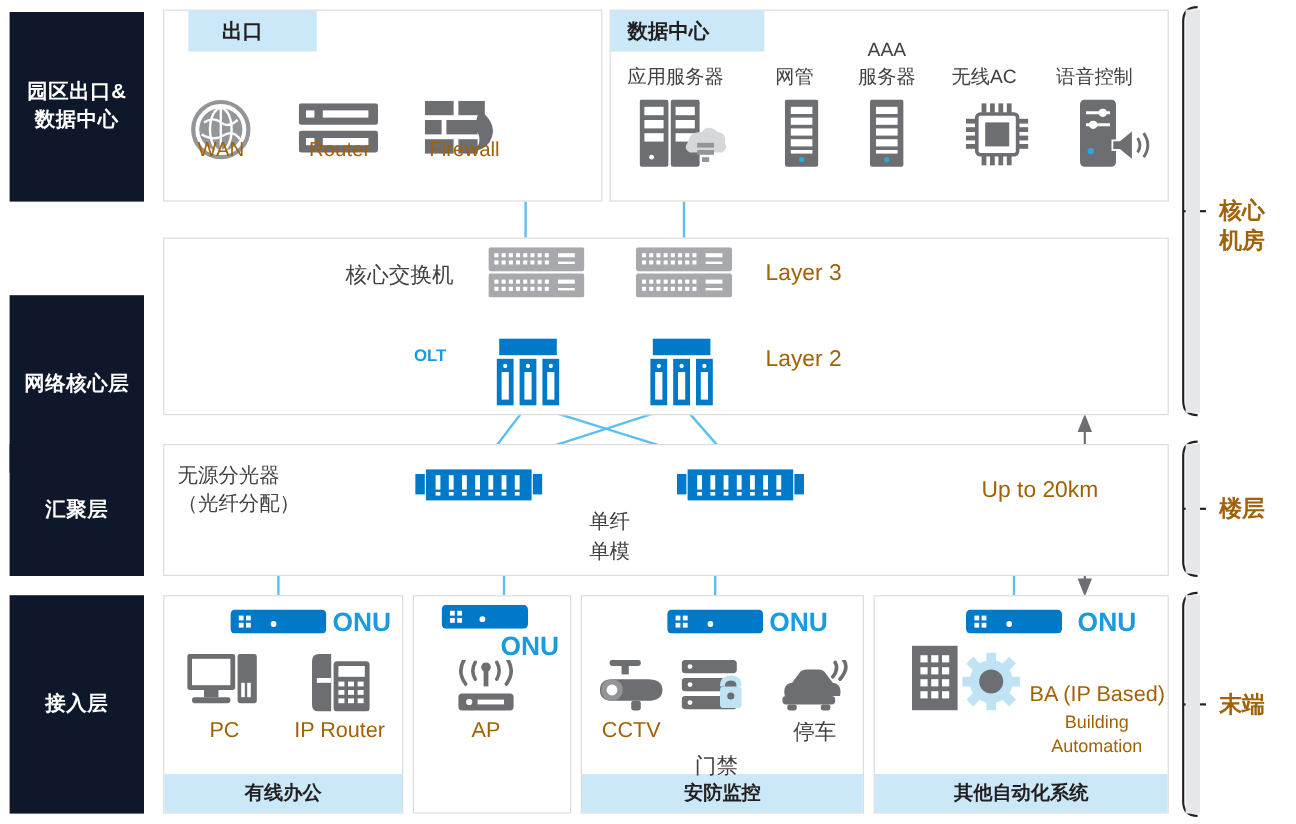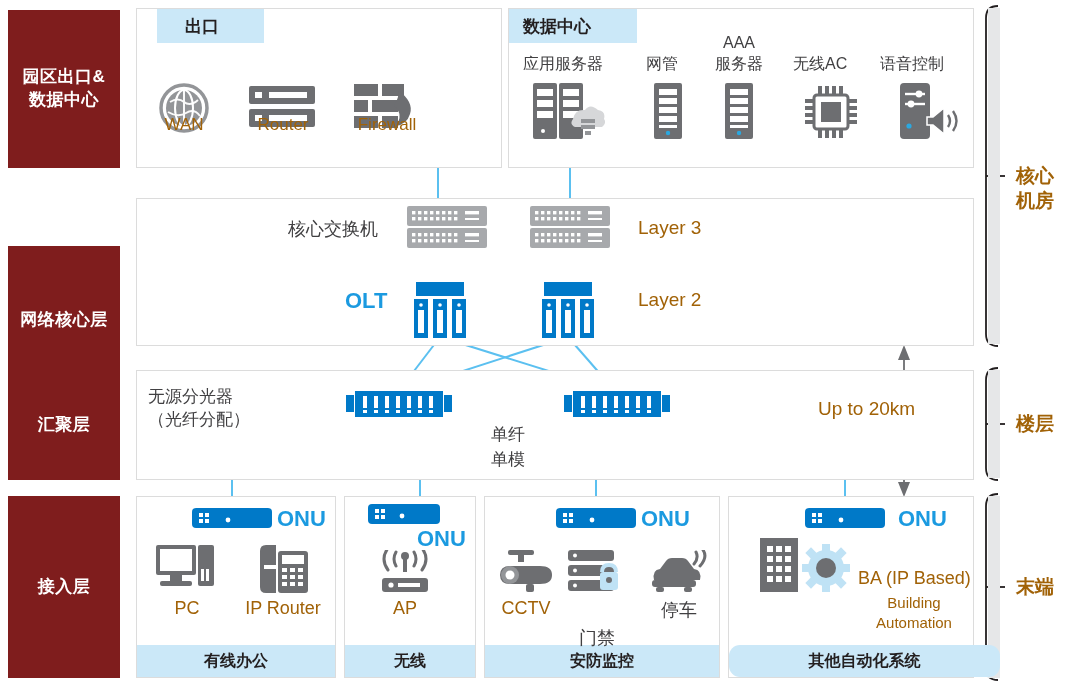--- a/index.html
+++ b/index.html
@@ -7,21 +7,21 @@
     width: 1080px; height: 687px;
     background: #ffffff;
     font-family: "Liberation Sans", "DejaVu Sans", sans-serif;
     overflow: hidden;
   }
   #stage { position: relative; width: 1080px; height: 687px; }
 
   
   .tier {
     position: absolute; left: 8px; width: 112px;
-    background: #7f1d1d; color: #fff;
+    background: #0f172a; color: #fff;
     display: flex; align-items: center; justify-content: center;
     text-align: center; font-weight: 700; font-size: 17px; line-height: 1.35;
     letter-spacing: .5px;
   }
 
   
   .panel {
     position: absolute; background: #fff;
     border: 1px solid #dcdcdc;
   }
@@ -303,21 +303,21 @@
       <g stroke="#6d6e71" stroke-width="2.4" fill="none">
         <path d="M48 32 q4 6 0 12"></path>
         <path d="M53 28 q7 10 0 20"></path>
       </g>
     </svg>
   </div>
 
   <div class="panel" style="left:136px; top:198px; width:838px; height:148px;"></div>
 
   <div class="lbl-cn" style="left:288px; top:217px; font-size:18px;">核心交换机</div>
-  <div class="lbl-blue" style="left:345px; top:288px; font-size:22px;">OLT</div>
+  <div class="lbl-blue" style="left:345px; top:288px; font-size:14px;">OLT</div>
   <div class="lbl" style="left:638px; top:217px; font-size:19px;">Layer 3</div>
   <div class="lbl" style="left:638px; top:289px; font-size:19px;">Layer 2</div>
 
   <div class="icon" style="left:407px; top:206px;">
     <svg width="80" height="42" viewBox="0 0 80 42">
       <rect x="0" y="0" width="80" height="20" rx="2" fill="#a7a9ac"></rect>
       <rect x="0" y="22" width="80" height="20" rx="2" fill="#a7a9ac"></rect>
       <g fill="#ffffff">
         <rect x="5" y="5" width="3.4" height="3.4"></rect>
           <rect x="11" y="5" width="3.4" height="3.4"></rect>
@@ -544,23 +544,20 @@
         <rect x="26" y="37" width="5" height="4"></rect>
           <rect x="34" y="37" width="5" height="4"></rect>
           <rect x="42" y="37" width="5" height="4"></rect>
       </g>
       <rect x="8" y="20" width="12" height="4" fill="#ffffff"></rect>
     </svg>
   </div>
   <div class="lbl ctr" style="left:228px; top:598px; width:110px; font-size:18px;">IP Router</div>
 
   <div class="panel" style="left:344px; top:496px; width:132px; height:182px;"></div>
-  <div class="access-foot" style="left:345px; top:645px; width:130px; height:32px;">
-    <span>无线</span>
-  </div>
   <div class="icon" style="left:368px; top:504px;">
     <svg width="72" height="20" viewBox="0 0 72 20">
       <rect x="0" y="0" width="72" height="20" rx="4" fill="#0079c8"></rect>
       <g fill="#ffffff">
         <rect x="7" y="5" width="4" height="4"></rect>
           <rect x="13" y="5" width="4" height="4"></rect>
         <rect x="7" y="11" width="4" height="4"></rect>
           <rect x="13" y="11" width="4" height="4"></rect>
         <circle cx="34" cy="12" r="2.4"></circle>
       </g>
@@ -644,21 +641,21 @@
       <rect x="34" y="37" width="8" height="5" rx="2" fill="#6d6e71"></rect>
       <g stroke="#6d6e71" stroke-width="3" fill="none" stroke-linecap="round">
         <path d="M44 14 q5 -6 2 -12"></path>
         <path d="M50 16 q8 -9 3 -16"></path>
       </g>
     </svg>
   </div>
   <div class="lbl-cn ctr" style="left:644px; top:598px; width:70px; font-size:18px;">停车</div>
 
   <div class="panel" style="left:728px; top:496px; width:246px; height:182px;"></div>
-  <div class="access-foot" style="left:729px; top:645px; width:271px; height:32px;border-radius:11px;">
+  <div class="access-foot" style="left:729px; top:645px; width:244px; height:32px;">
     <span>其他自动化系统</span>
   </div>
   <div class="icon" style="left:805px; top:508px;">
     <svg width="80" height="20" viewBox="0 0 80 20">
       <rect x="0" y="0" width="80" height="20" rx="4" fill="#0079c8"></rect>
       <g fill="#ffffff">
         <rect x="7" y="5" width="4" height="4"></rect>
           <rect x="13" y="5" width="4" height="4"></rect>
         <rect x="7" y="11" width="4" height="4"></rect>
           <rect x="13" y="11" width="4" height="4"></rect>

